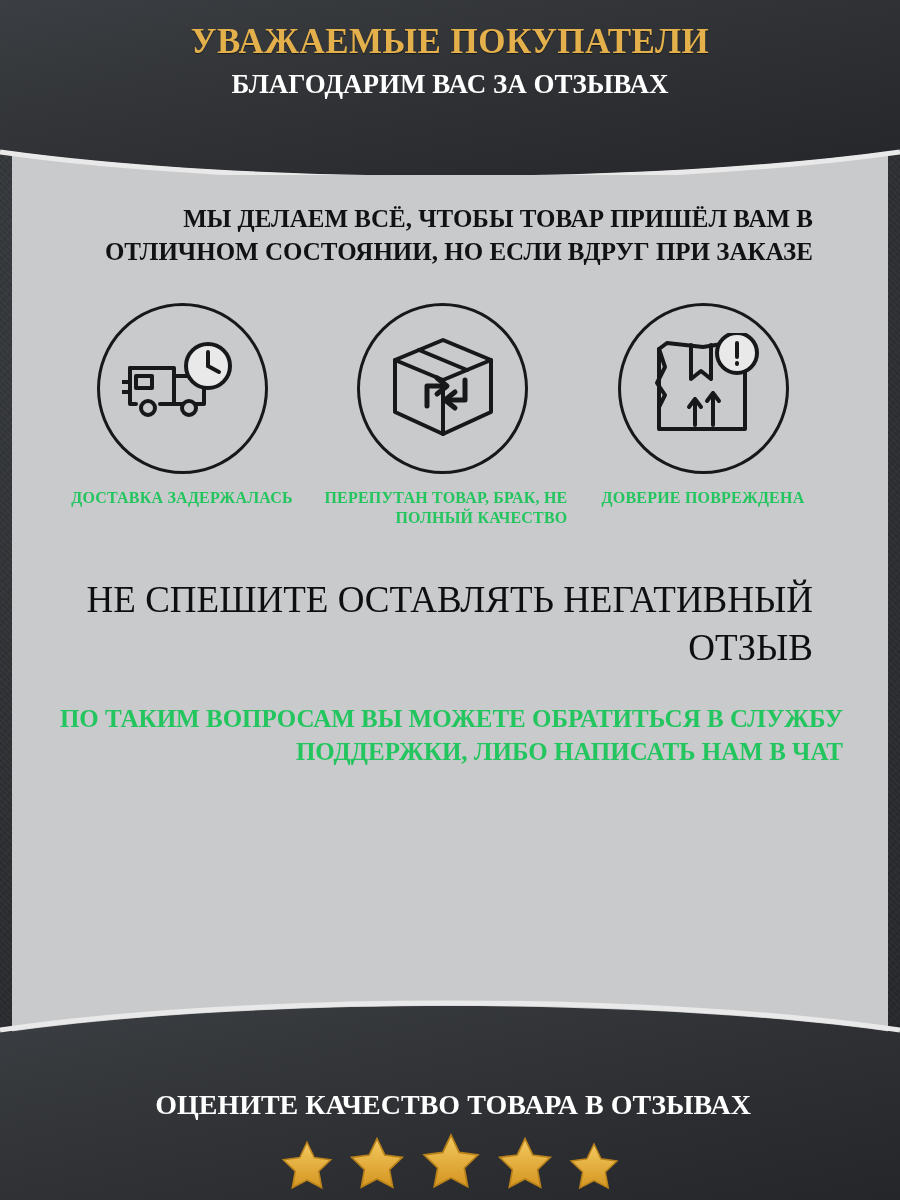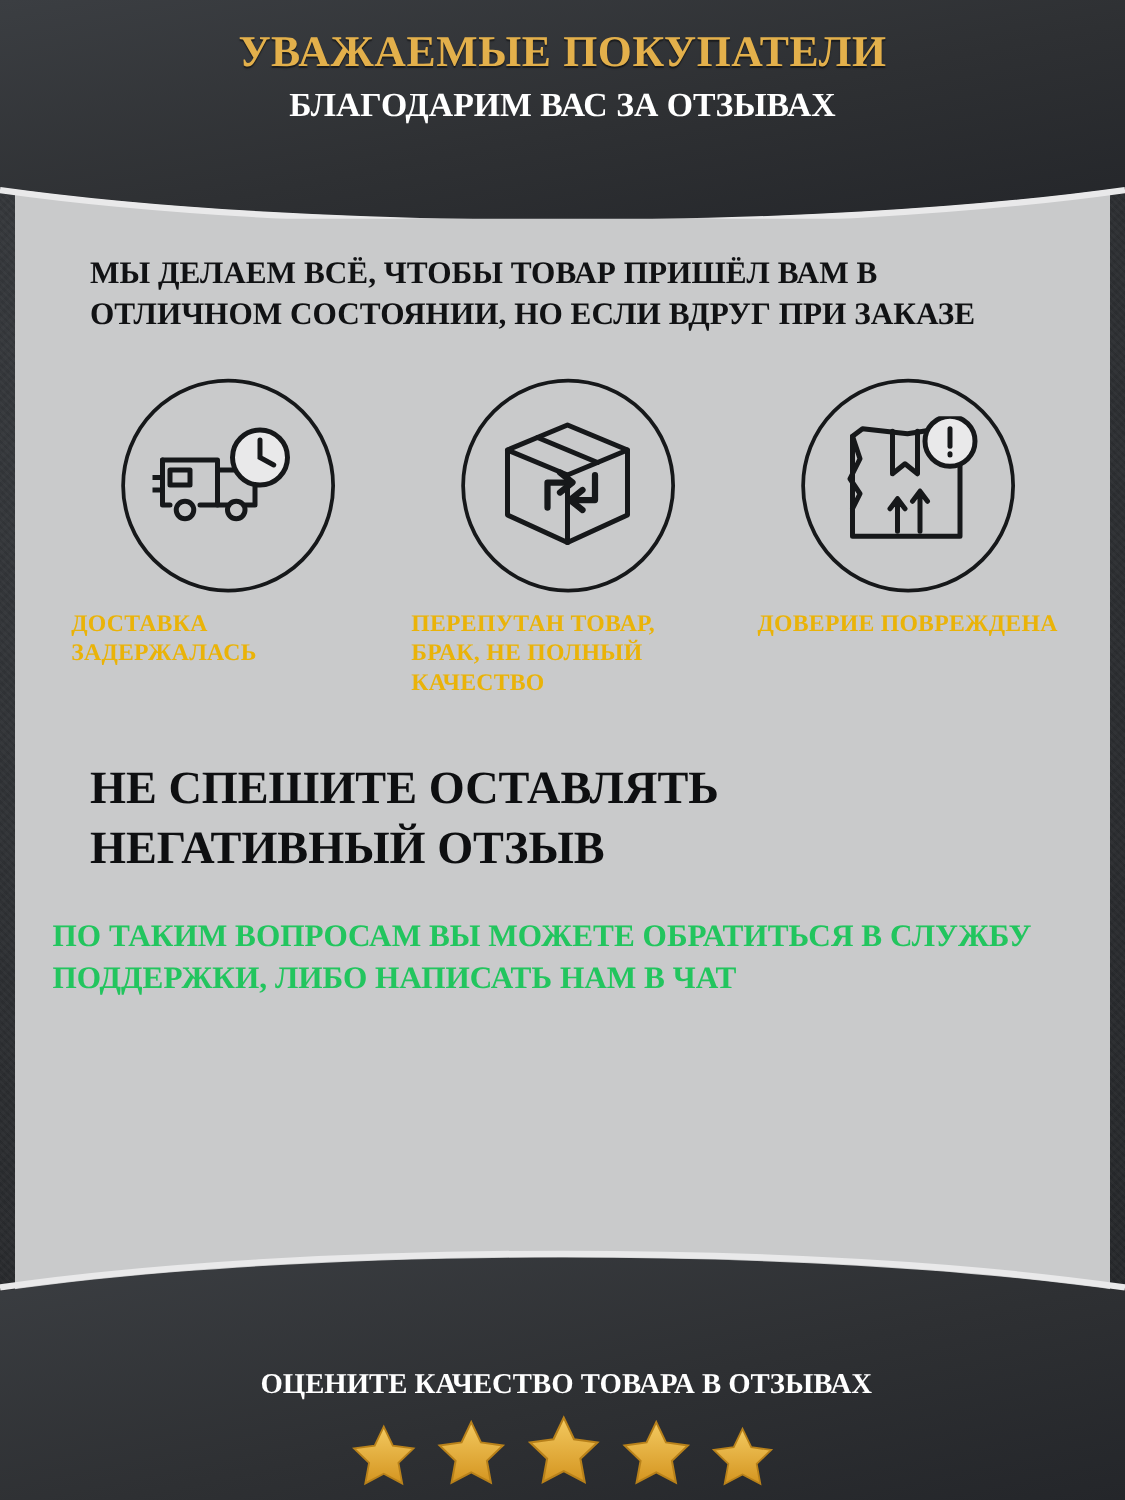--- a/index.html
+++ b/index.html
@@ -92,24 +92,24 @@
     margin-top: 8px;
     font-size: 27px;
     font-weight: bold;
     color: #ffffff;
     line-height: 1.15;
   }
 
   .content {
     position: absolute;
     left: 12px;
-    right: 4px;
+    right: 27px;
     top: 180px;
     z-index: 4;
-    text-align: left;
+    text-align: right;
     color: #111214;
   }
   .lead {
     font-size: 25px;
     font-weight: bold;
     line-height: 1.33;
     padding: 0 60px;
     margin-top: 22px;
   }
 
@@ -131,31 +131,31 @@
     height: 165px;
     border-radius: 50%;
     border: 3px solid #16181a;
     display: flex;
     align-items: center;
     justify-content: center;
     background: transparent;
   }
   .icon-caption {
     margin-top: 14px;
-    font-size: 19px;
+    font-size: 16px;
     font-weight: bold;
     line-height: 1.25;
     letter-spacing: 0.2px;
-    color: #eab308;
+    color: #22c55e;
   }
 
   .big-head {
     margin-top: 48px;
     font-size: 37px;
-    font-weight: bold;
+    font-weight: normal;
     line-height: 1.3;
     padding: 0 60px;
     color: #0e0f11;
   }
   .note {
     margin-top: 30px;
     font-size: 25px;
     font-weight: bold;
     line-height: 1.33;
     padding: 0 30px;
@@ -163,21 +163,21 @@
   }
 
   .footer-text {
     position: absolute;
     left: 6px;
     right: 0;
     bottom: 78px;
     text-align: center;
     z-index: 5;
     color: #ffffff;
-    font-size: 23px;
+    font-size: 28px;
     font-weight: bold;
     line-height: 1.25;
   }
   .stars {
     position: absolute;
     left: 0;
     right: 0;
     bottom: 0px;
     z-index: 5;
     display: flex;

